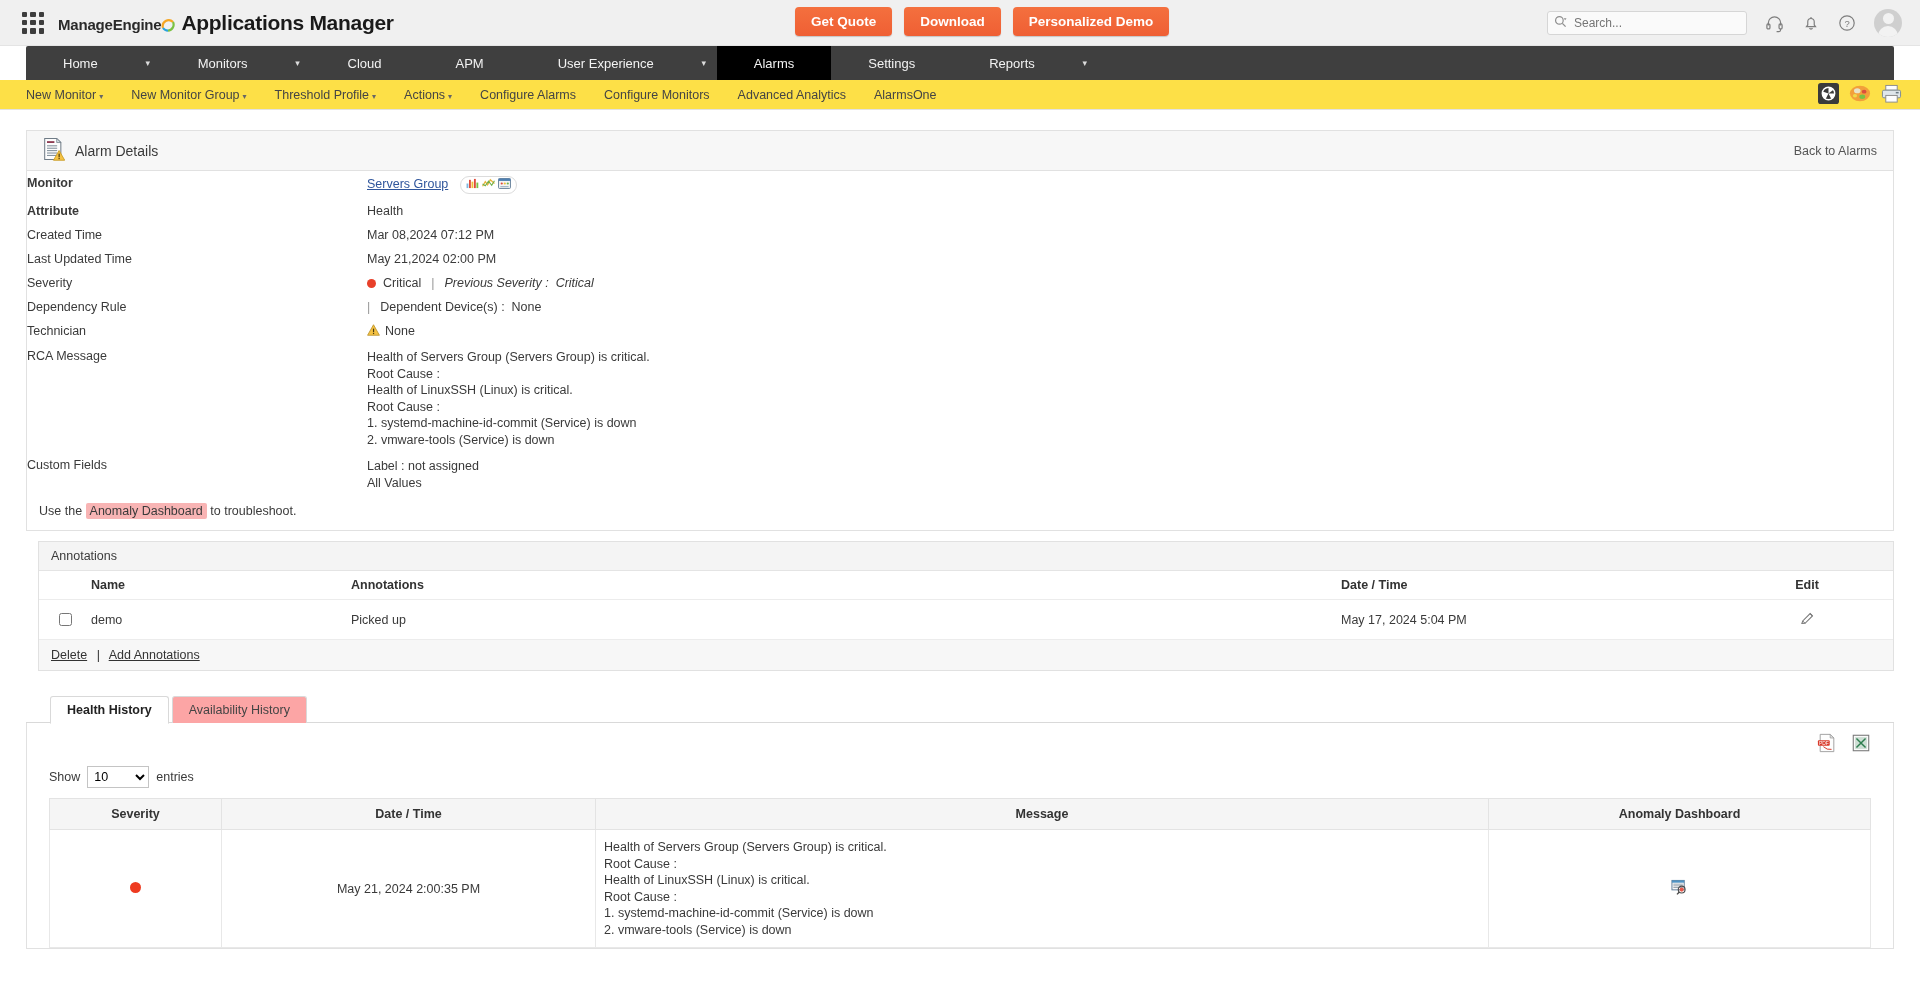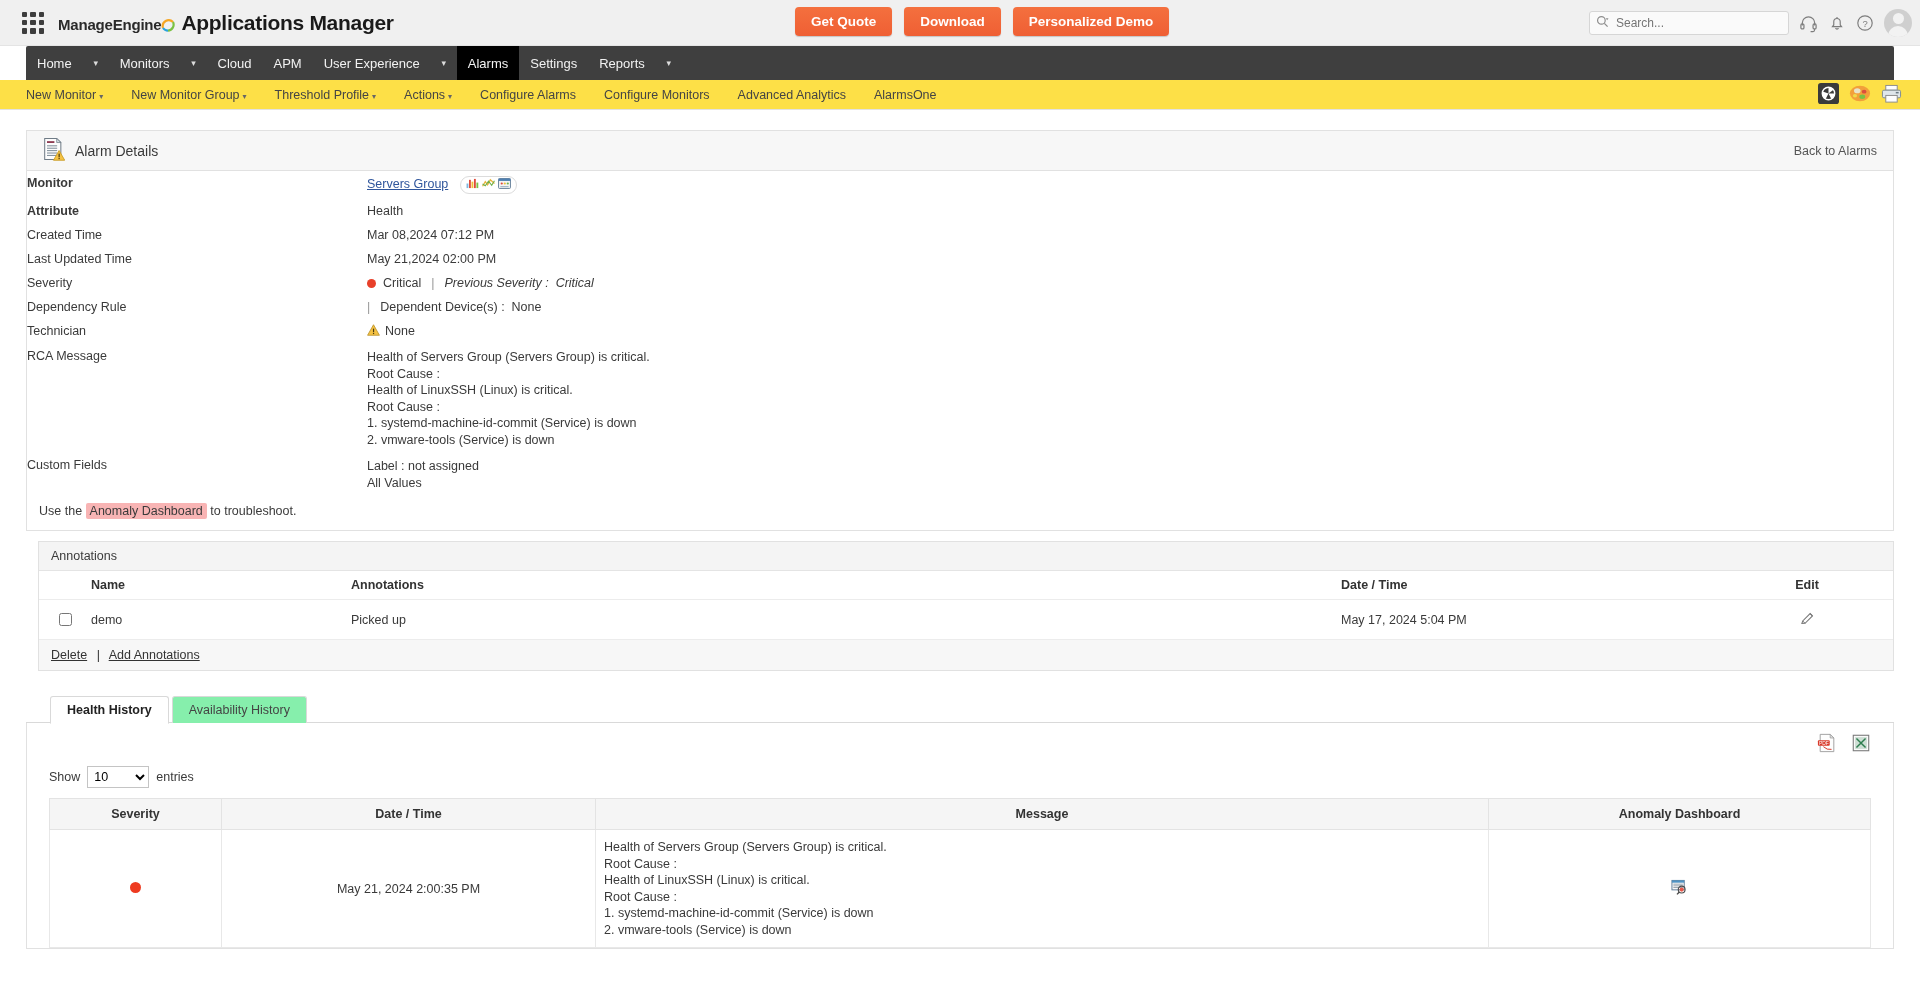--- a/index.html
+++ b/index.html
@@ -57,22 +57,22 @@
     border: none;
     border-radius: 4px;
     font-size: 13.5px;
     font-weight: bold;
     padding: 7px 16px;
     cursor: pointer;
     box-shadow: 0 1px 1px rgba(0,0,0,.18);
     font-family: "Liberation Sans", sans-serif;
   }
   .top-right {
-    position: absolute; right: 8px; top: 0;
-    height: 46px; display: flex; align-items: center; gap: 10px;
+    position: absolute; right: 18px; top: 0;
+    height: 46px; display: flex; align-items: center; gap: 18px;
   }
   .search-wrap {
     width: 200px; height: 24px;
     background: #fafafa;
     border: 1px solid #d6d6d6;
     border-radius: 3px;
     display: flex; align-items: center;
     padding: 0 6px;
   }
   .search-wrap svg { flex: 0 0 auto; }
@@ -103,21 +103,21 @@
   .mainnav {
     height: 34px;
     background: #3f3f3f;
     display: flex;
     align-items: stretch;
     margin: 0 26px;
     border-radius: 2px 2px 0 0;
   }
   .nav-item {
     display: flex; align-items: center;
-    padding: 0 11px;
+    padding: 0 37px;
     color: #f2f2f2;
     font-size: 13px;
     cursor: pointer;
     white-space: nowrap;
   }
   .nav-item.active { background: #000; }
   .nav-caret {
     display: flex; align-items: center; justify-content: center;
     width: 26px; color: #ddd; cursor: pointer; font-size: 9px;
   }
@@ -239,21 +239,21 @@
     margin-top: 24px; padding-left: 24px;
     border-bottom: 1px solid #d9d9d9;
     height: 28px;
   }
   .tab {
     font-size: 12.5px;
     padding: 6px 16px;
     cursor: pointer;
     border: 1px solid #d9d9d9;
     border-bottom: none;
-    background: #86efac;
+    background: #fca5a5;
     color: #444;
     border-radius: 3px 3px 0 0;
     margin-right: 3px;
     position: relative; top: 1px;
   }
   .tab.active {
     background: #fff; color: #222; font-weight: bold;
     border-bottom: 1px solid #fff;
   }
 

